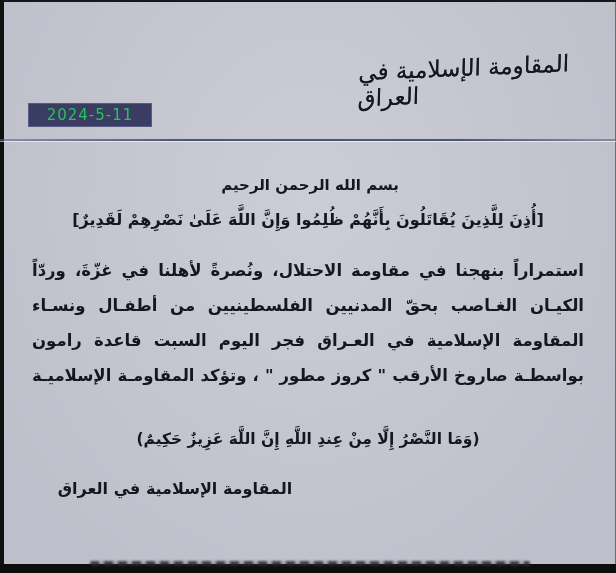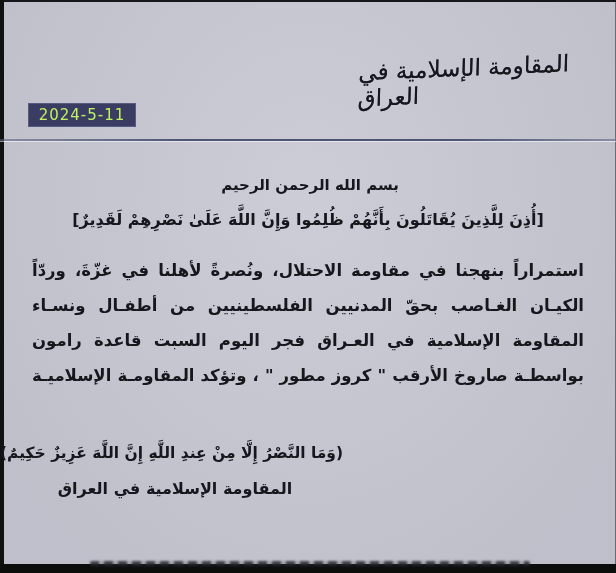--- a/index.html
+++ b/index.html
@@ -56,24 +56,24 @@
     color: #2e3240;
     transform: rotate(-2.5deg) skewX(-4deg);
     letter-spacing: -1px;
     text-shadow: 0 0 0.4px #2e3240;
   }
 
   
   .date-badge {
     position: absolute;
     left: 28px; top: 103px;
-    width: 108px; height: 24px;
+    width: 124px; height: 24px;
     background: #3b3c61;
     border: 1px solid #565a85;
-    color: #bef264;
+    color: #22c55e;
     font-size: 15px;
     letter-spacing: 1px;
     display: flex;
     align-items: center;
     justify-content: center;
     box-sizing: border-box;
   }
 
   
   .divider {
@@ -128,24 +128,23 @@
   .body-line.justified { white-space: normal; }
   .body-line.last {
     text-align: right;
     text-align-last: right;
   }
 
   .closing-verse {
     position: absolute;
     left: 0; top: 430px;
     width: 616px;
-    text-align: left;
+    text-align: center;
     font-size: 15.5px;
     font-weight: 700;
-    margin-top: 14px;
   }
 
   .signature {
     position: absolute;
     left: 35px; top: 473px;
     width: 280px;
     text-align: center;
     font-size: 16px;
     font-weight: 700;
   }

